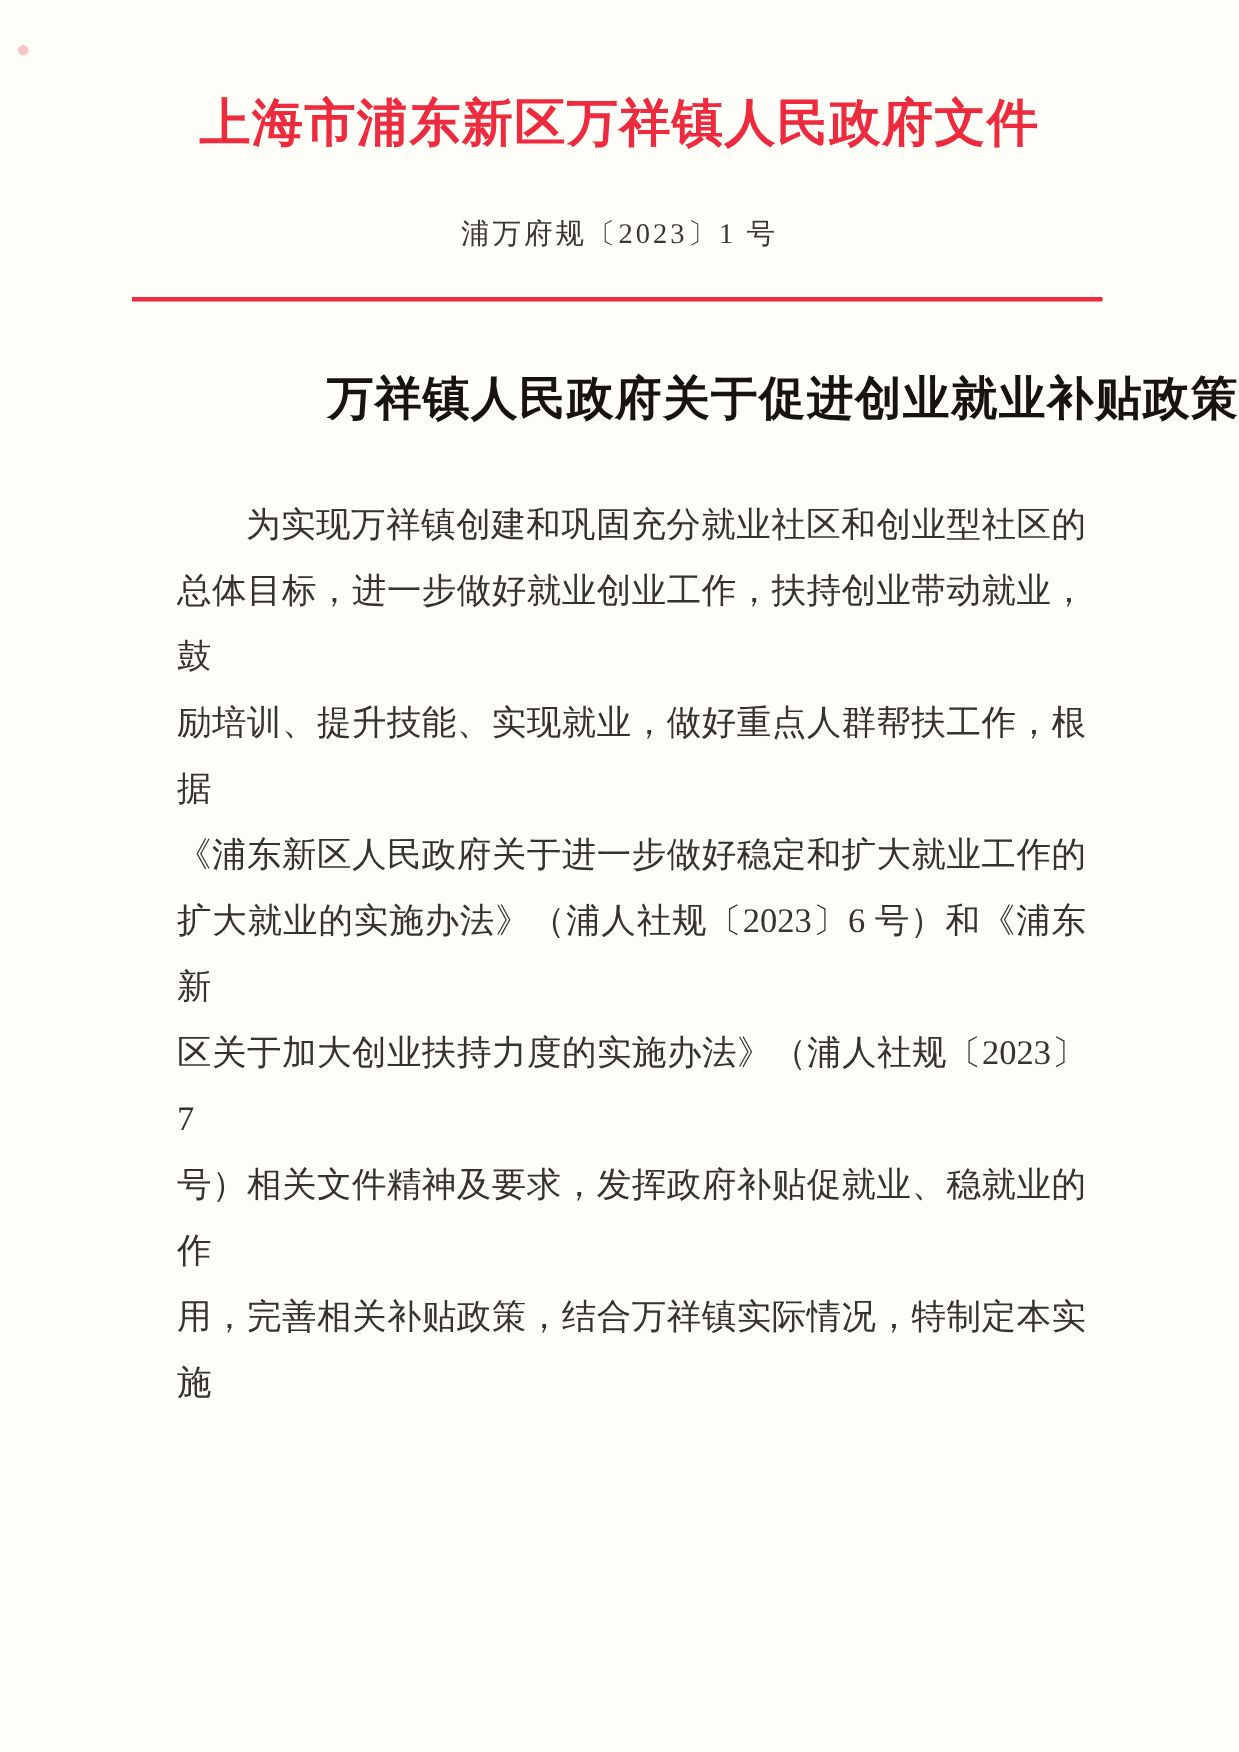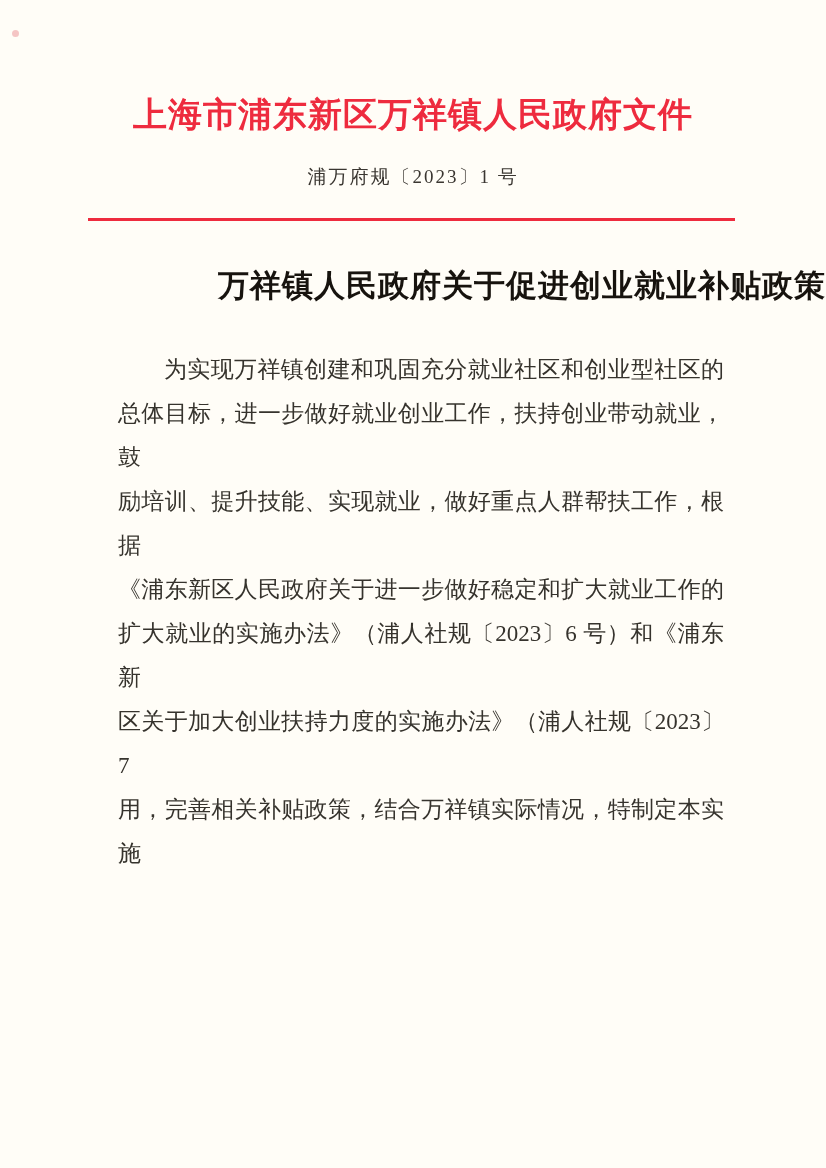--- a/index.html
+++ b/index.html
@@ -18,29 +18,29 @@
   .speck {
     position: absolute;
     left: 12px; top: 30px;
     width: 7px; height: 7px;
     border-radius: 50%;
     background: rgba(222, 70, 80, 0.30);
   }
   .doc-header { text-align: center; }
   .org-title {
     margin: 0;
-    padding-top: 92px;
+    padding-top: 60px;
     font-size: 34px;
     line-height: 46px;
     font-weight: bold;
     letter-spacing: 1px;
     color: var(--accent);
   }
   .doc-number {
-    margin-top: 28px;
+    margin-top: 40px;
     font-size: 19px;
     line-height: 22px;
     letter-spacing: 2px;
     color: #3a3631;
   }
   .red-line {
     margin: 30px 0 0 88px;
     width: 647px;
     height: 3px;
     border: none;
@@ -84,16 +84,17 @@
     <div>万祥镇人民政府关于促进创业就业补贴政策</div>
   </h2>
 
   <main class="doc-body">
     <div class="line indent">为实现万祥镇创建和巩固充分就业社区和创业型社区的</div>
     <div class="line">总体目标，进一步做好就业创业工作，扶持创业带动就业，鼓</div>
     <div class="line">励培训、提升技能、实现就业，做好重点人群帮扶工作，根据</div>
     <div class="line">《浦东新区人民政府关于进一步做好稳定和扩大就业工作的</div>
     <div class="line">扩大就业的实施办法》（浦人社规〔2023〕6 号）和《浦东新</div>
     <div class="line">区关于加大创业扶持力度的实施办法》（浦人社规〔2023〕7</div>
+    <div class="line">号）相关文件精神及要求，发挥政府补贴促就业、稳就业的作</div>
     <div class="line">用，完善相关补贴政策，结合万祥镇实际情况，特制定本实施</div>
 
   </main>
 </div>
 
 </body></html>

